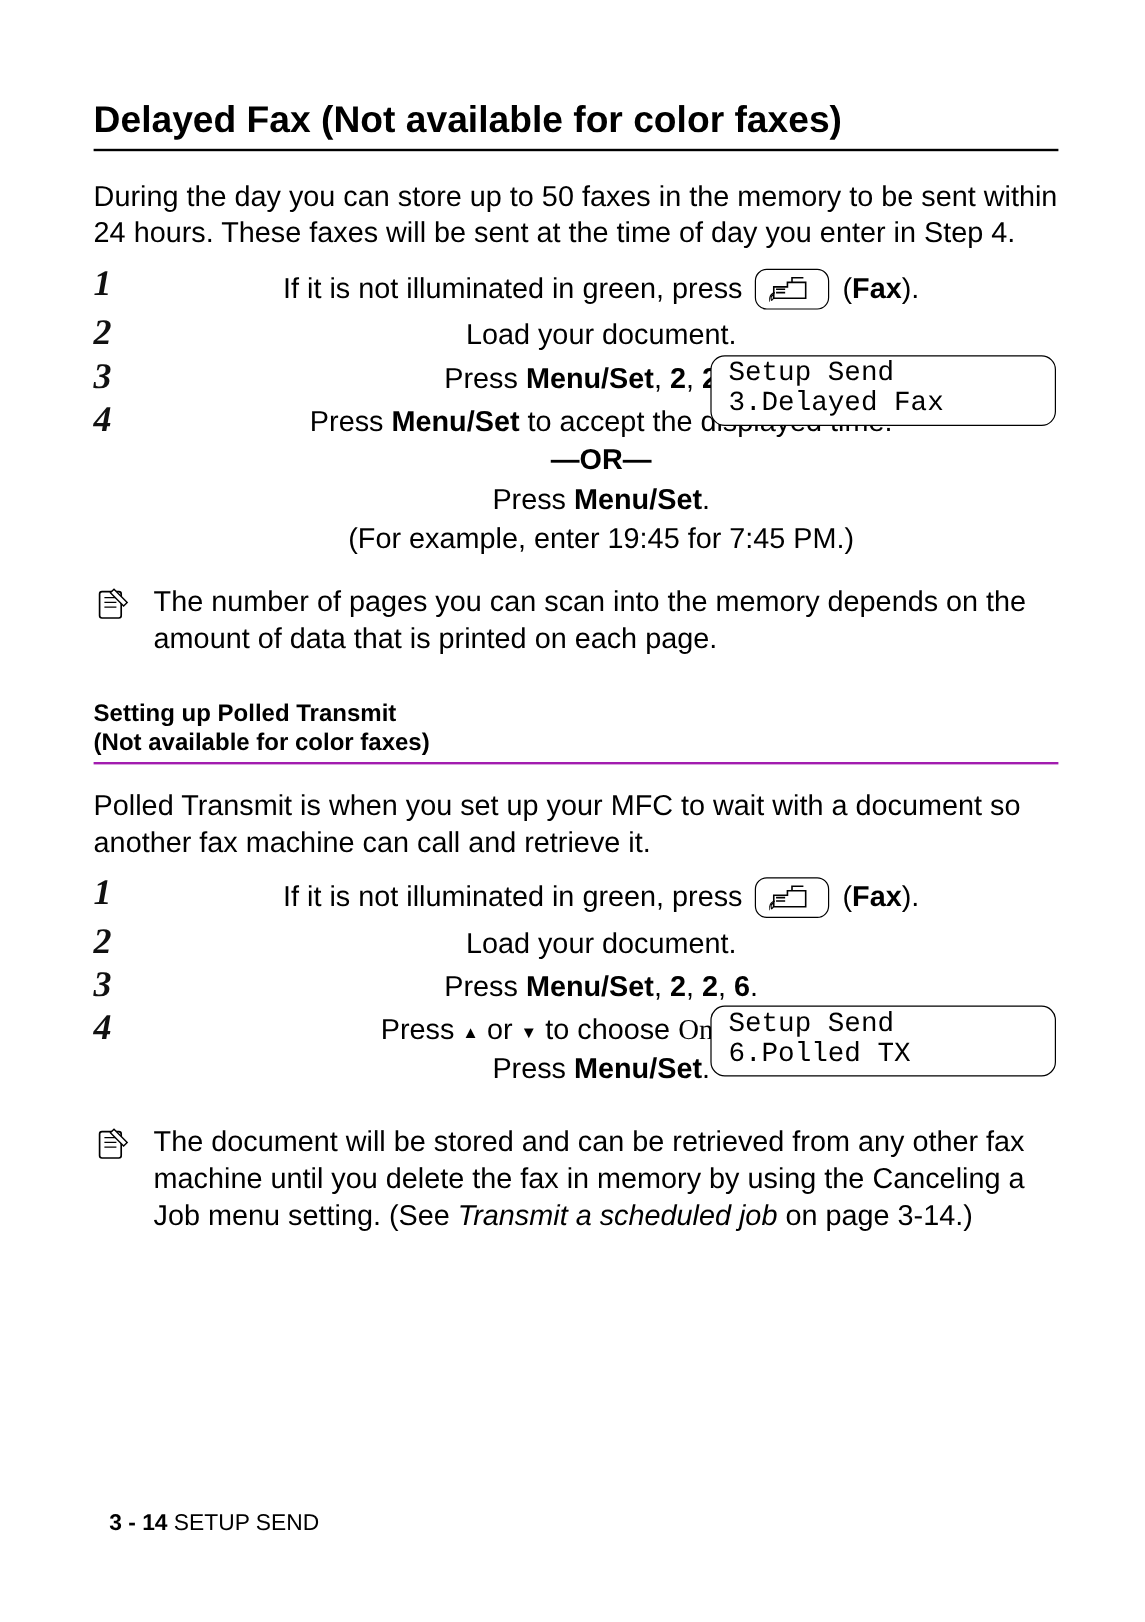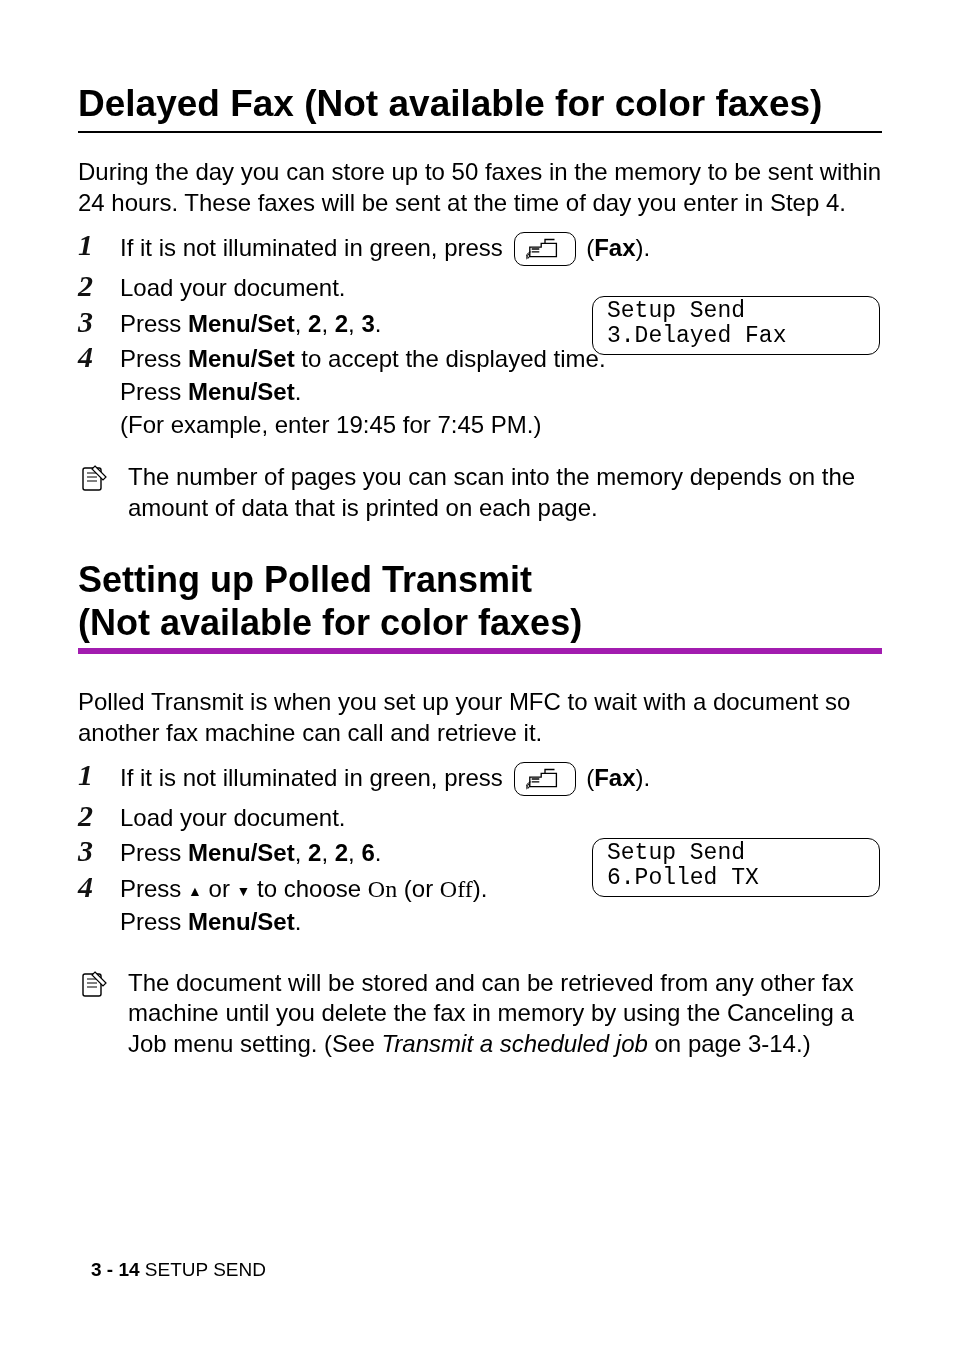--- a/index.html
+++ b/index.html
@@ -6,49 +6,49 @@
   html, body { width: 954px; height: 1352px; }
   body {
     font-family: Arial, Helvetica, sans-serif;
     color: #000;
     padding: 80px 72px 0 78px;
     position: relative;
     font-size: 24px;
     line-height: 1.28;
   }
   .h2 {
-    font-size: 37px;
+    font-size: 31px;
     font-weight: bold;
     border-bottom: 2px solid #000;
     padding-bottom: 4px;
     margin-bottom: 24px;
   }
   .h3 {
-    font-size: 36px;
+    font-size: 20px;
     font-weight: bold;
-    border-bottom: 6px solid #a21caf;
+    border-bottom: 2px solid #a21caf;
     padding-bottom: 4px;
     margin-top: 34px;
-    margin-bottom: 33px;
+    margin-bottom: 20px;
     line-height: 1.2;
   }
   .intro { margin-bottom: 10px; }
   .ol { list-style: none; padding-left: 0; }
   .ol > li { display: flex; align-items: flex-start; margin-bottom: 2px; }
   .num {
     font-style: italic;
     font-weight: bold;
     font-size: 30px;
     width: 42px;
     flex-shrink: 0;
     line-height: 1.05;
     color: #111;
     font-family: Georgia, "Times New Roman", serif;
   }
-  .body { flex: 1; padding-top: 3px; }
+  .body { flex: 1; padding-top: 3px; text-align: center; }
   .bold { font-weight: bold; }
   .mono-inline { font-family: Liberation Serif, serif; }
   .fax-icon {
     display: inline-flex;
     align-items: center;
     justify-content: center;
     vertical-align: middle;
     width: 62px;
     height: 34px;
     border: 1px solid #000;
@@ -121,20 +121,21 @@
   <li>
     <span class="num">3</span>
     <span class="body">
       <span>Press </span><span class="bold">Menu/Set</span><span>, </span><span class="bold">2</span><span>, </span><span class="bold">2</span><span>, </span><span class="bold">3</span><span>.</span>
     </span>
   </li>
   <li>
     <span class="num">4</span>
     <span class="body">
       <span>Press </span><span class="bold">Menu/Set</span><span> to accept the displayed time.</span>
+      <div class="continuation"><span class="bold">—OR—</span></div>
       <div class="continuation">
         <span>Press </span><span class="bold">Menu/Set</span><span>.</span>
       </div>
       <div class="continuation">(For example, enter 19:45 for 7:45 PM.)</div>
     </span>
   </li>
 </ul>
 
 <div class="note-row">
   <span class="note-icon">

